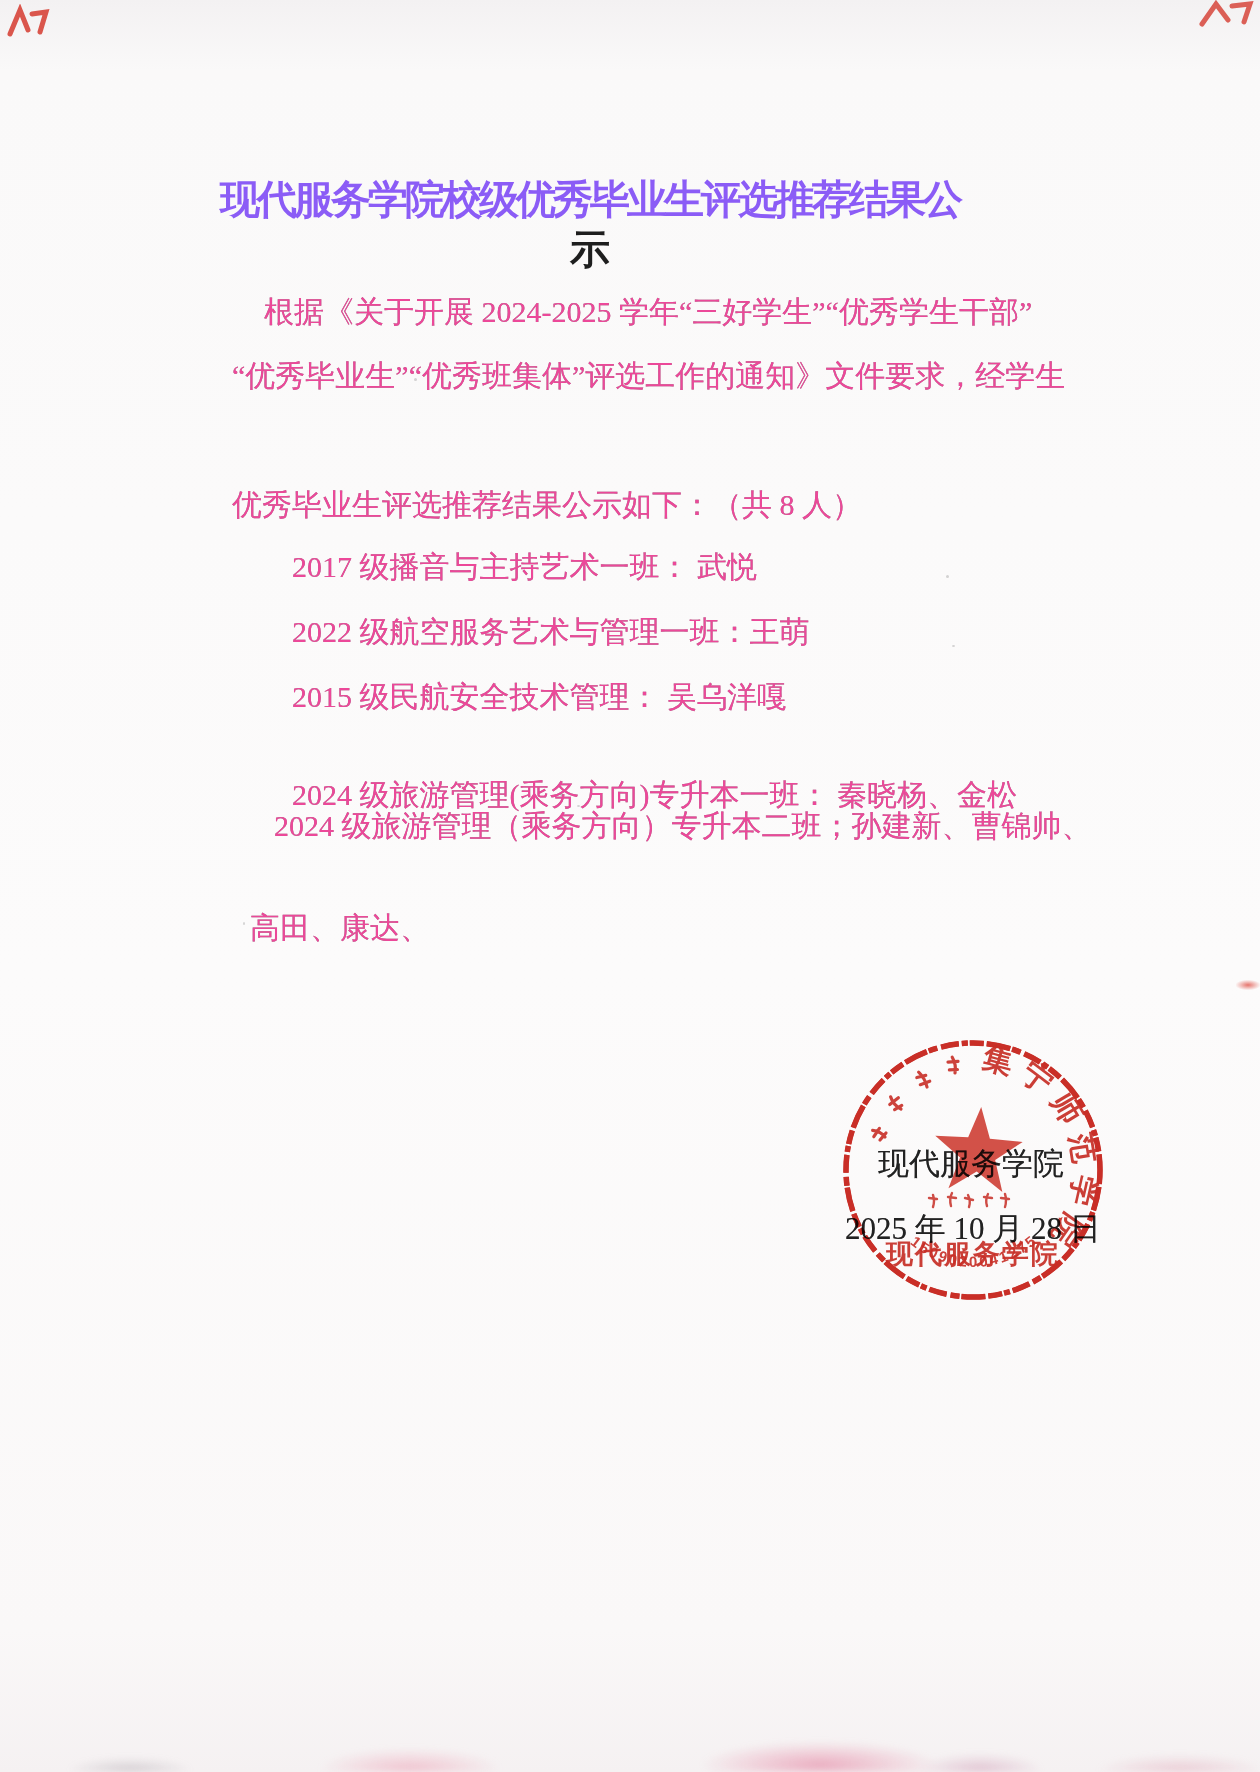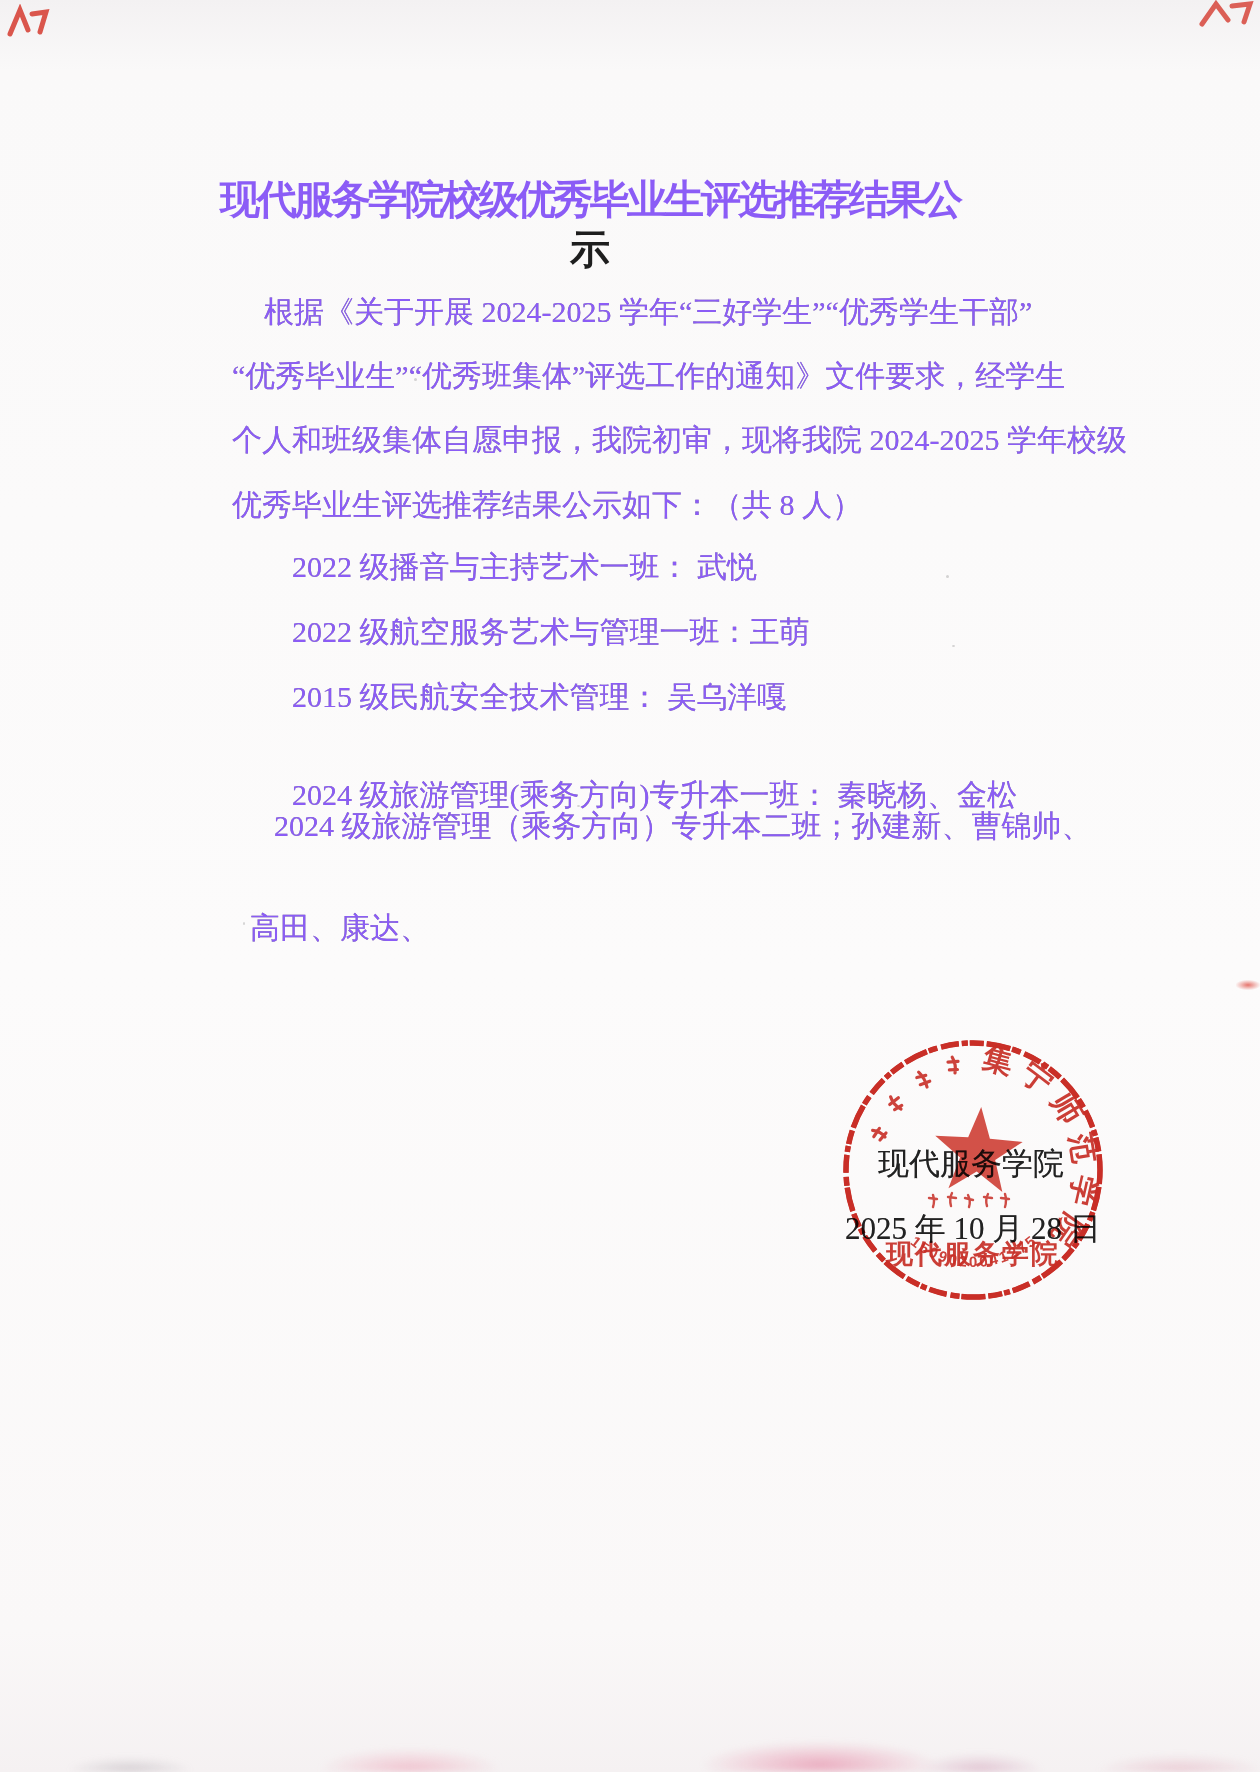--- a/index.html
+++ b/index.html
@@ -23,21 +23,21 @@
   .doc-title-2 {
     position:absolute; left:150px; top:222px; width:880px;
     text-align:center;
     font-family:"Liberation Sans", sans-serif;
     font-weight:bold; font-size:40px;
     color:#1e1e1e;
   }
 
   .body-line {
     position:absolute; left:232px; width:880px;
-    font-size:30px; line-height:38px; color:#8b5cf6;
+    font-size:30px; line-height:38px; color:#ec4899;
     white-space:nowrap;
     text-shadow:0 0 0.6px rgba(40,40,40,.55);
   }
   .indent-first { padding-left:32px; }
   .indent-item  { padding-left:60px; }
   .indent-item5 { padding-left:42px; }
   .indent-cont  { padding-left:18px;margin-top:38px; }
 
   .sig-block { font-size:31px; color:#222; white-space:nowrap;
     text-shadow:0 0 0.6px rgba(40,40,40,.5); }
@@ -70,24 +70,23 @@
 </head>
 <body>
 
 <div class="page">
 
   <h1 class="doc-title">现代服务学院校级优秀毕业生评选推荐结果公</h1>
   <div class="doc-title-2">示</div>
 
   <div class="body-line indent-first" style="top:293px">根据《关于开展 2024-2025 学年“三好学生”“优秀学生干部”</div>
   <div class="body-line" style="top:357px">“优秀毕业生”“优秀班集体”评选工作的通知》文件要求，经学生</div>
-  <div class="body-line" style="top:421px">个人和班级集体自愿申报，我院初审，现将我院 2024-2025 学年校级</div>
   <div class="body-line" style="top:486px">优秀毕业生评选推荐结果公示如下：（共 8 人）</div>
 
-  <div class="body-line indent-item" style="top:548px">2022 级播音与主持艺术一班： 武悦</div>
+  <div class="body-line indent-item" style="top:548px">2017 级播音与主持艺术一班： 武悦</div>
   <div class="body-line indent-item" style="top:613px">2022 级航空服务艺术与管理一班：王萌</div>
   <div class="body-line indent-item" style="top:678px">2015 级民航安全技术管理： 吴乌洋嘎</div>
   <div class="body-line indent-item" style="top:776px">2024 级旅游管理(乘务方向)专升本一班： 秦晓杨、金松</div>
   <div class="body-line indent-item5" style="top:807px">2024 级旅游管理（乘务方向）专升本二班；孙建新、曹锦帅、</div>
   <div class="body-line indent-cont" style="top:871px">高田、康达、</div>
 
   <div class="sig-block signature">现代服务学院</div>
   <div class="sig-block sign-date">2025 年 10 月 28 日</div>
 
   <svg class="seal-svg" viewBox="0 0 285 295" aria-hidden="true">

